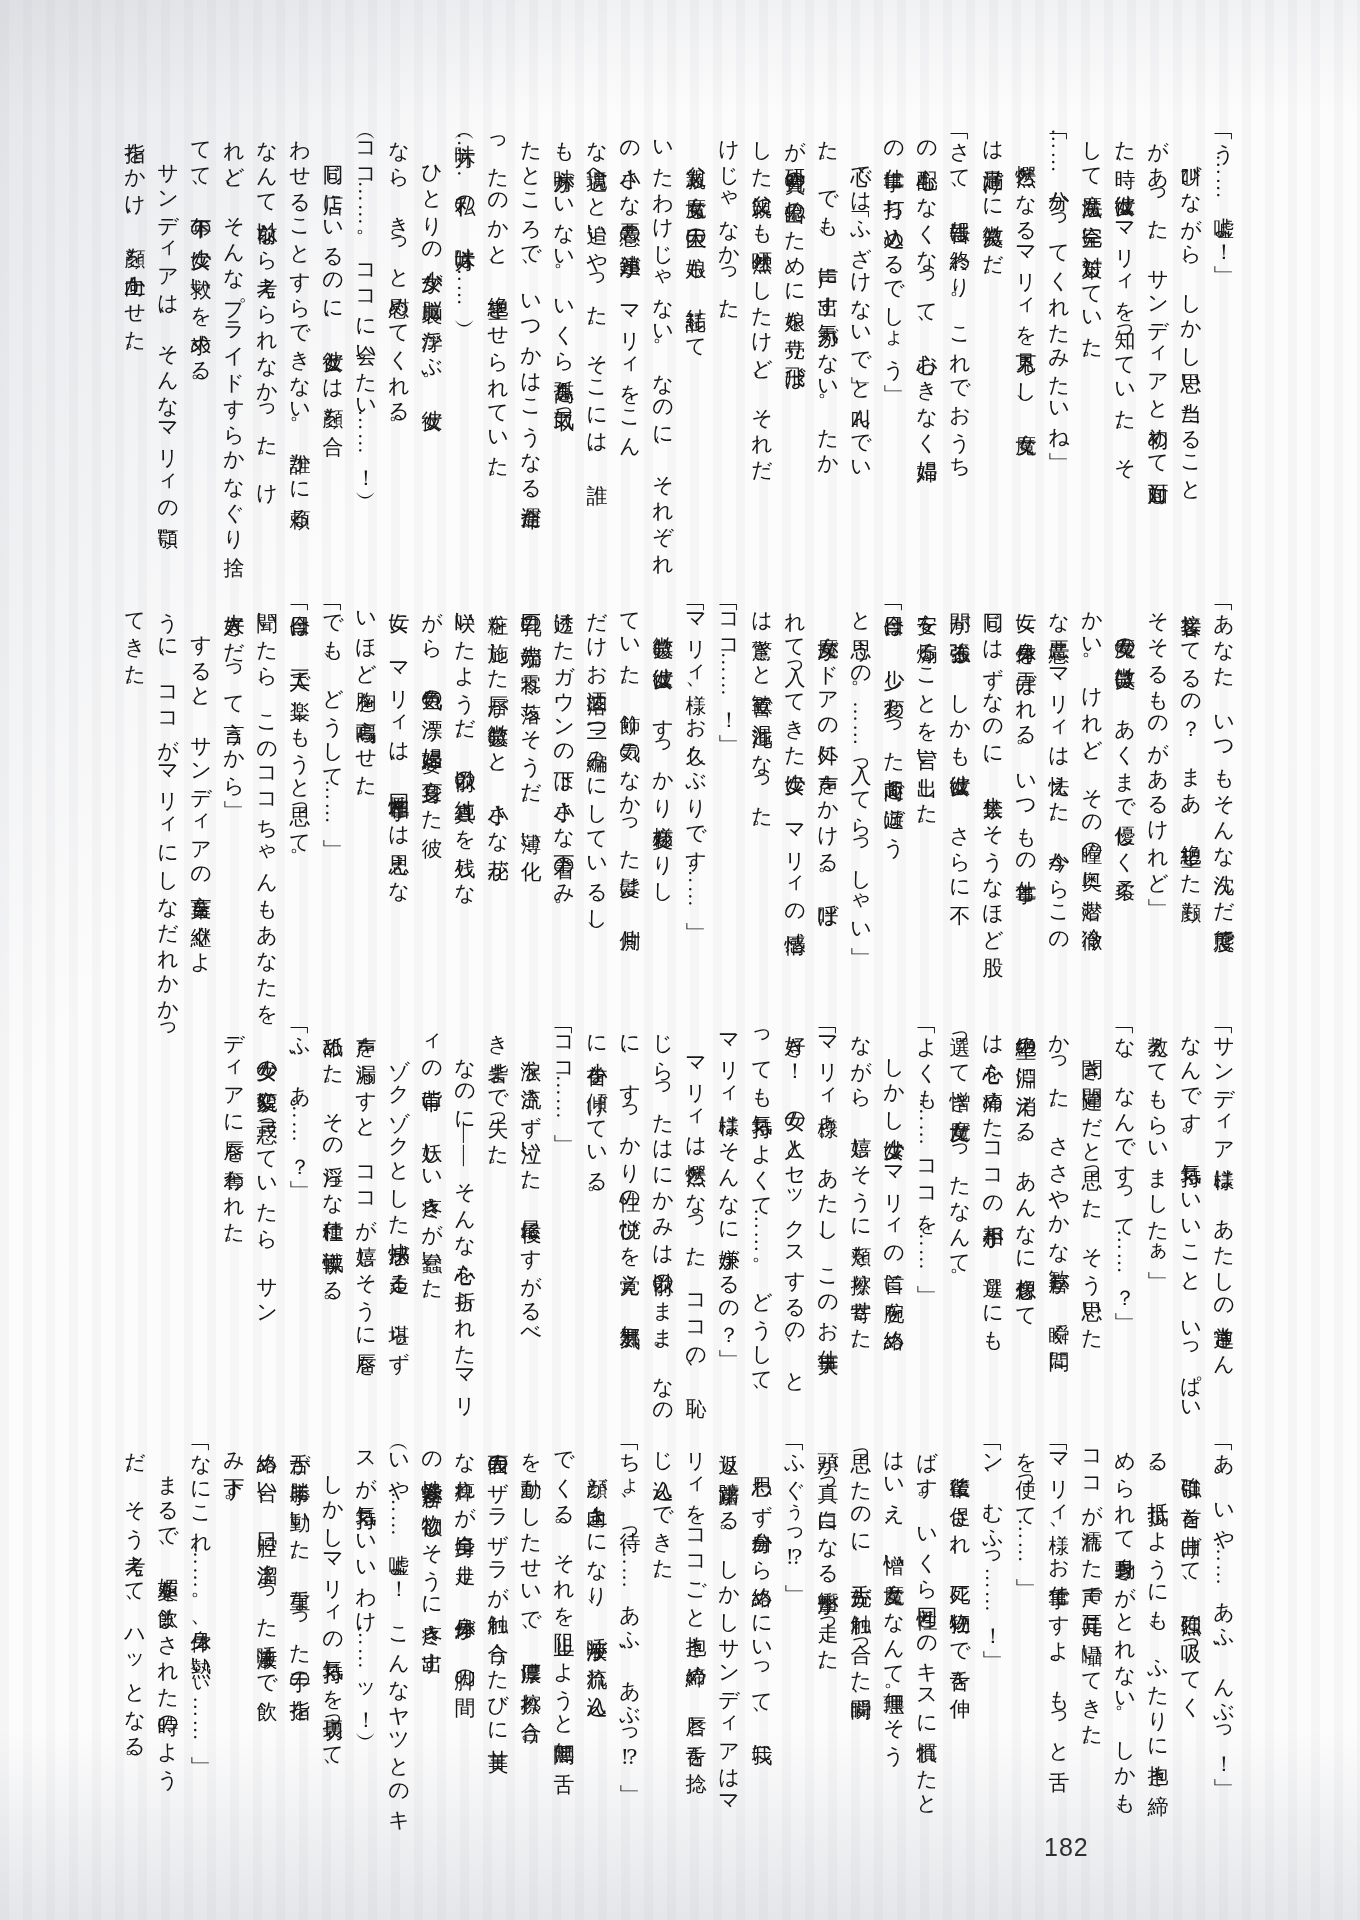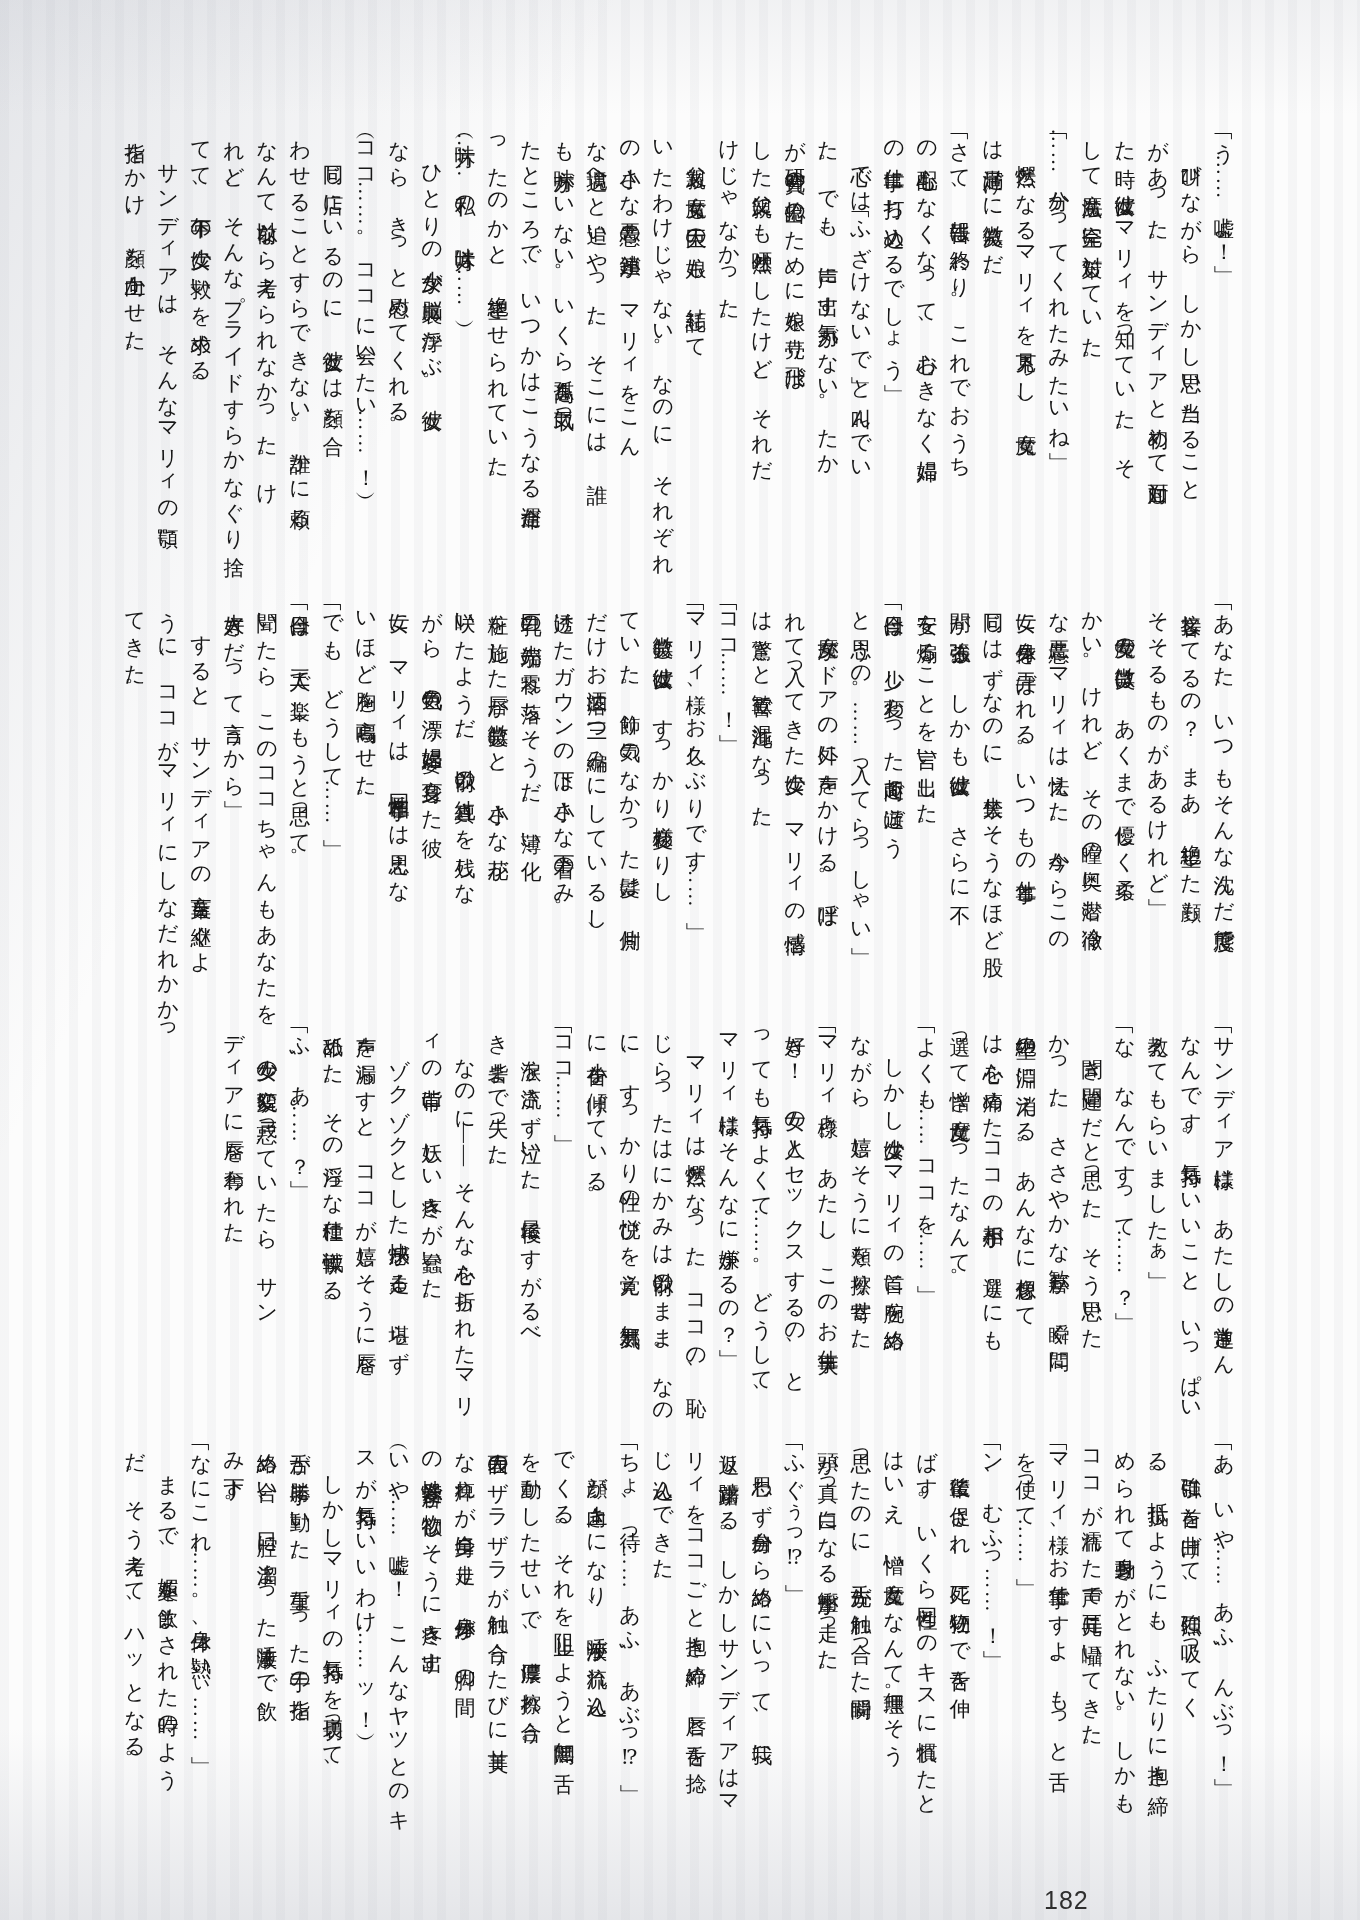--- a/index.html
+++ b/index.html
@@ -41,21 +41,21 @@
   .band .col{
     line-height:33px;
     white-space:pre;
   }
   #band-1{top:126px;height:442px;}
   #band-2{top:597px;}
   #band-3{top:1020px;}
   #band-4{top:1437px;}
   .page-number{
     position:absolute;
-    left:1044px;top:1886px;
+    left:1044px;top:1833px;
     font-family:"Liberation Sans","DejaVu Sans",sans-serif;
     font-size:25px;color:#2e2e2e;letter-spacing:1px;
   }
 </style>
 </head>
 <body>
 
 <div class="bg-stripes"></div>
 <div class="bg-diagonal"></div>
 <div class="bg-top"></div>

